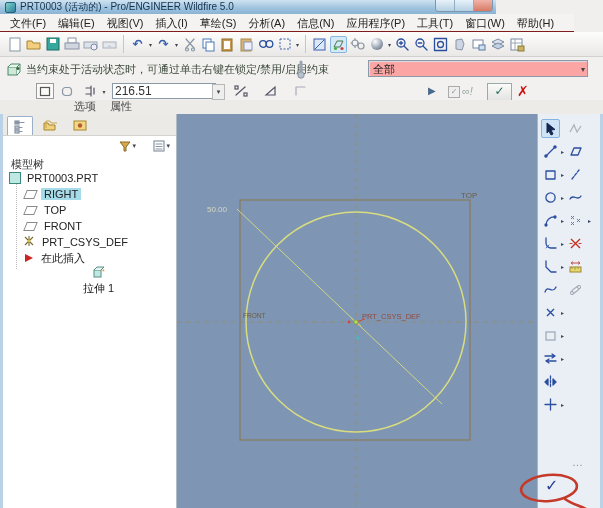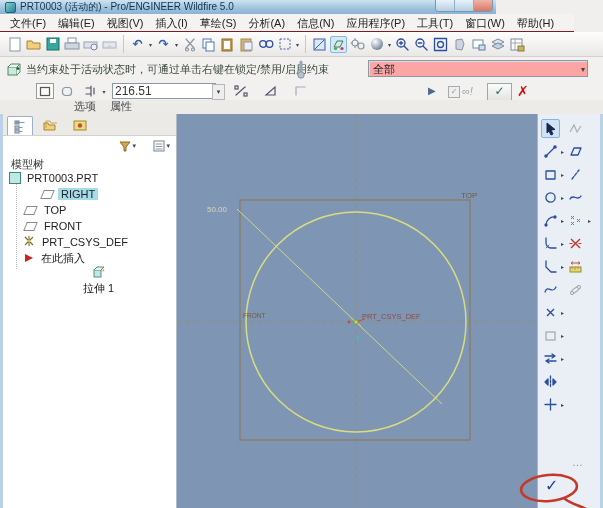--- a/index.html
+++ b/index.html
@@ -388,21 +388,21 @@
           </svg>
           <span>▾</span>
         </span>
     </div>
     <div class="tree-line"></div>
     <div class="tree">
       <div class="trow" style="padding-left:4px;">
         <span class="part-ic"></span>
         <span class="lbl">PRT0003.PRT</span>
       </div>
-      <div class="trow" style="padding-left:35px;">
+      <div class="trow" style="padding-left:18px;">
         <span class="plane-ic"></span>
         <span class="lbl sel">RIGHT</span>
       </div>
       <div class="trow" style="padding-left:18px;">
         <span class="plane-ic"></span>
         <span class="lbl">TOP</span>
       </div>
       <div class="trow" style="padding-left:18px;">
         <span class="plane-ic"></span>
         <span class="lbl">FRONT</span>

